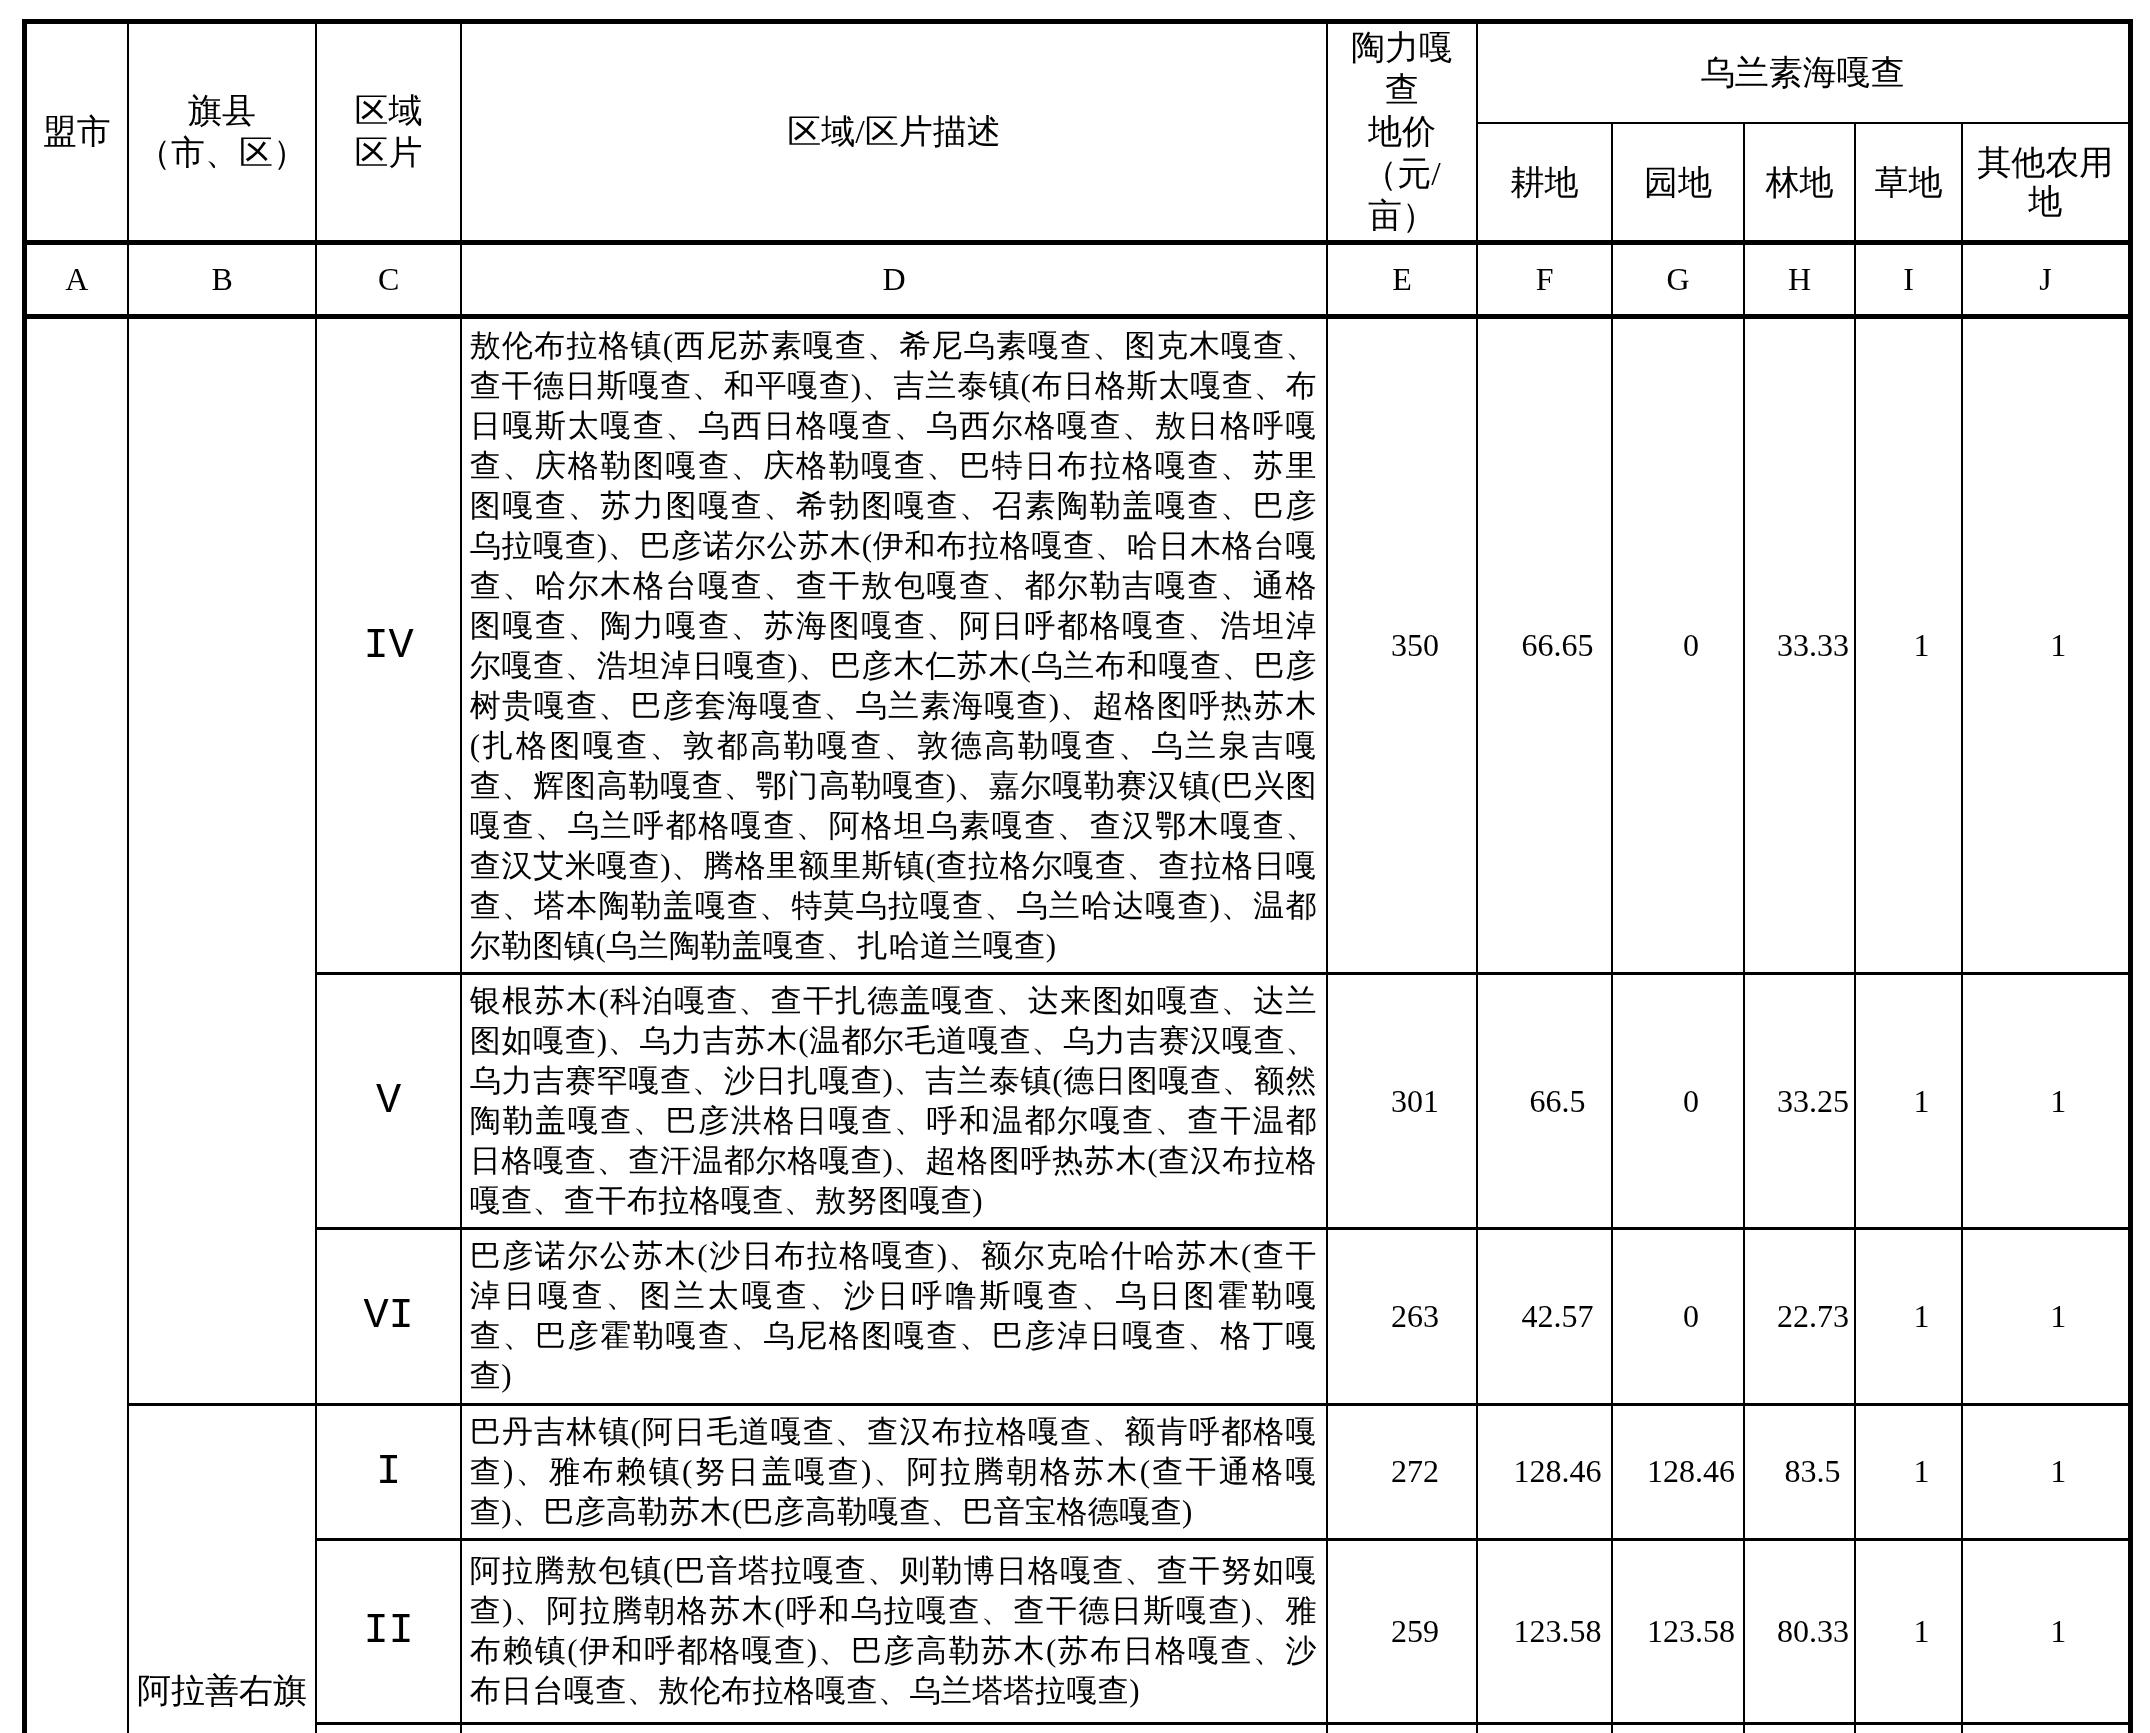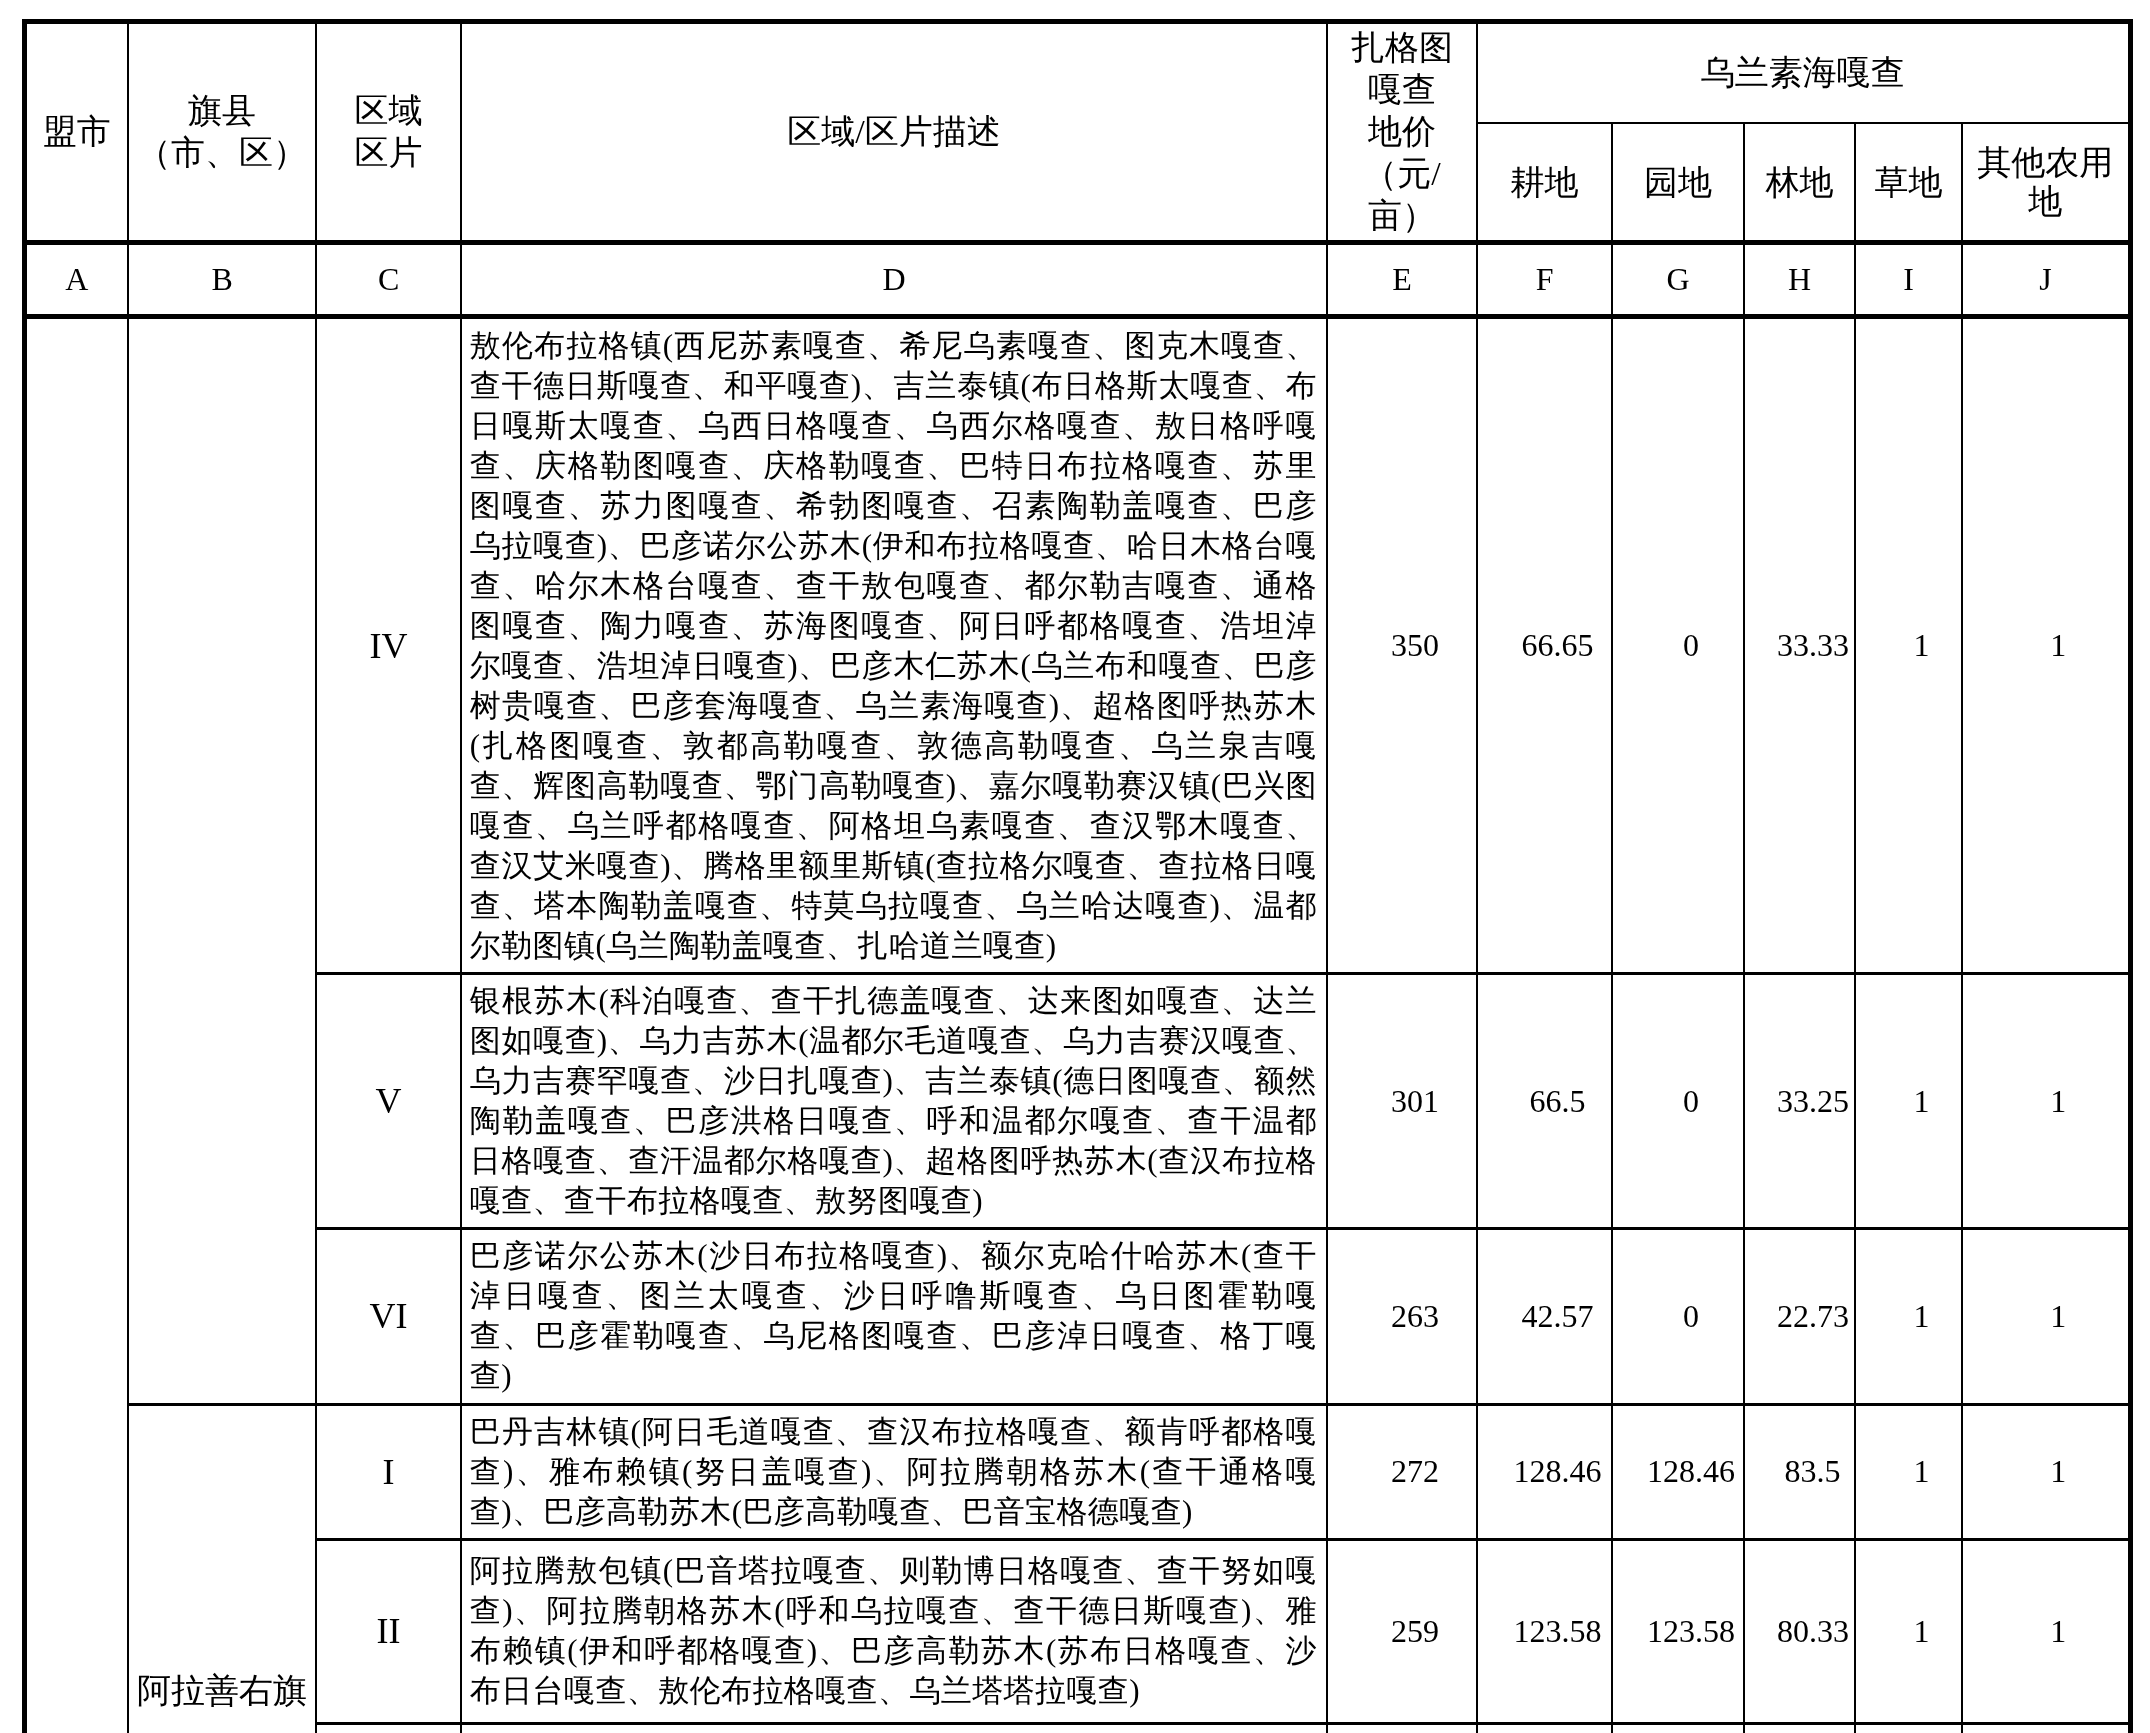--- a/index.html
+++ b/index.html
@@ -62,22 +62,22 @@
   tr.h-hdr3   { height: 74px; }
   tr.h-r-iv   { height: 558px; }
   tr.h-r-v    { height: 241px; }
   tr.h-r-vi   { height: 155px; }
   tr.h-r-i    { height: 127px; }
   tr.h-r-ii   { height: 184px; }
   tr.h-r-iii  { height: 210px; }
   
   td.zone {
     text-align: center;
-    font-size: 36px;
-    font-family: Liberation Serif, serif;
+    font-size: 42px;
+    font-family: Liberation Mono, monospace;
   }
   td.desc {
     text-align: justify;
     font-size: 31px;
     line-height: 40px;
     padding: 6.2px 9.3px 6.2px 7.7px;
     vertical-align: middle;
     letter-spacing: 0.4px;
     margin-left: 16px;
   }
@@ -112,21 +112,21 @@
     </colgroup>
 
     <tbody>
         <tr class="hdr-main h-hdr1">
       <td rowspan="2">盟市</td>
       <td rowspan="2">旗县
 （市、区）</td>
       <td rowspan="2">区域
 区片</td>
       <td rowspan="2">区域/区片描述</td>
-      <td rowspan="2">扎格图嘎查
+      <td rowspan="2">陶力嘎查
 地价
 （元/亩）</td>
       <td colspan="5">乌兰素海嘎查</td>
     </tr>
 
     <tr class="hdr-types h-hdr2">
       <td>耕地</td>
       <td>园地</td>
       <td>林地</td>
       <td>草地</td>

